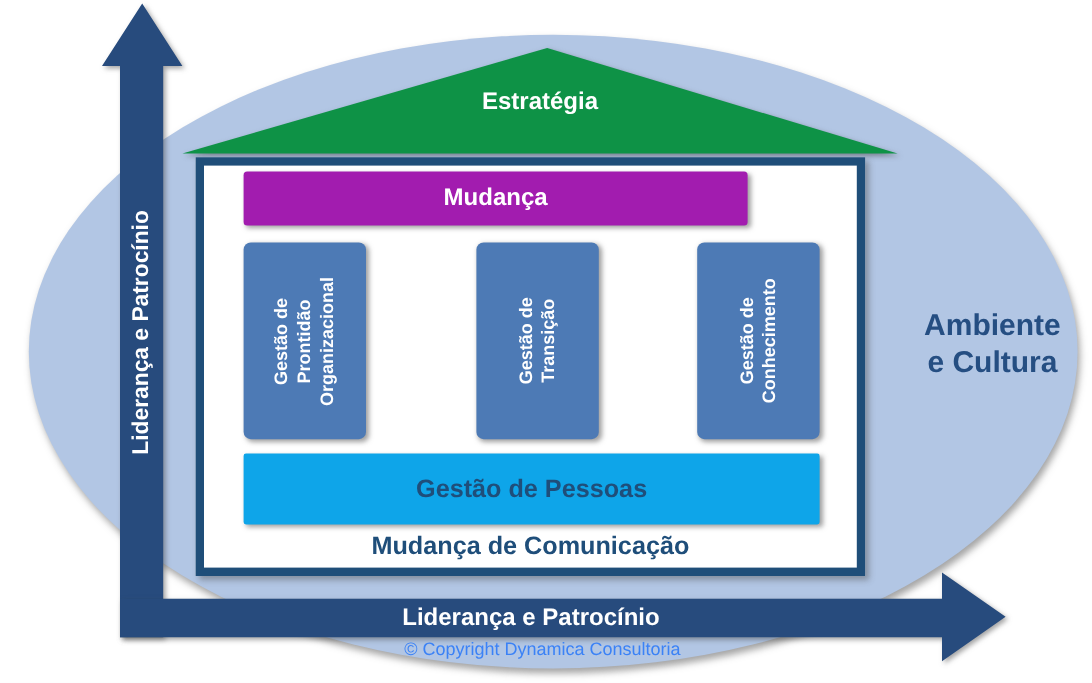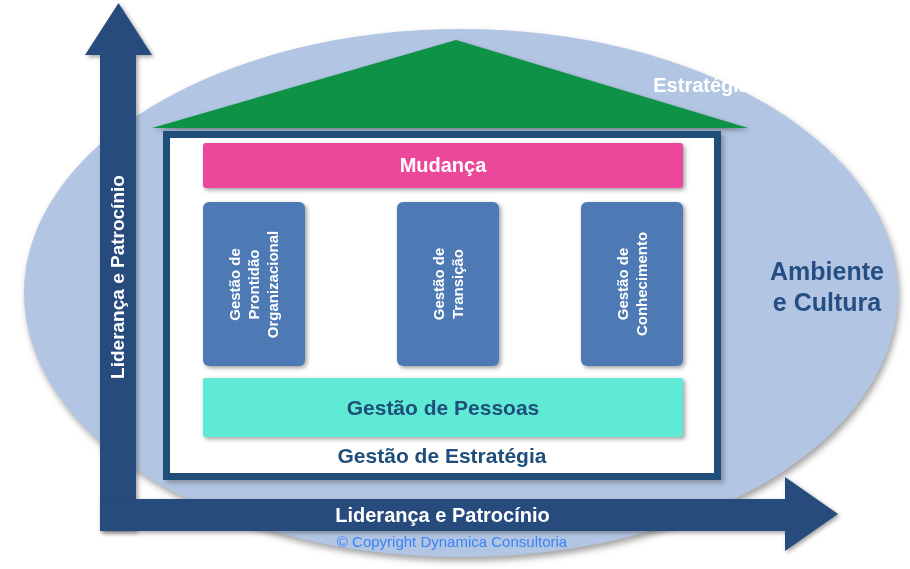--- a/index.html
+++ b/index.html
@@ -20,32 +20,32 @@
   .ambiente-label{
     position:absolute;left:722px;top:256px;width:176px;
     text-align:center;font-size:25px;font-weight:bold;line-height:31px;
     color:#254E82;white-space:pre-line;z-index:6;padding-left:17px;
   }
   
   .roof-svg{position:absolute;left:150px;top:36px;width:600px;height:95px;z-index:3;
     filter:drop-shadow(2px 2px 2px rgba(70,70,70,0.55));}
   .roof-label{
     position:absolute;left:150px;top:74px;width:600px;
-    text-align:right;font-size:20px;font-weight:bold;color:#ffffff;z-index:4;
+    text-align:center;font-size:20px;font-weight:bold;color:#ffffff;z-index:4;
   }
   
   .house{
     position:absolute;left:163px;top:131px;width:558px;height:349px;
     box-sizing:border-box;border:7px solid #1F4E79;background:#ffffff;
     box-shadow:3px 3px 5px rgba(80,80,80,0.45);
     z-index:3;
   }
   .beam{
-    position:absolute;left:33px;top:5px;width:480px;height:45px;
-    background:#ec4899;border-radius:3px;
+    position:absolute;left:33px;top:5px;width:420px;height:45px;
+    background:#a21caf;border-radius:3px;
     display:flex;align-items:center;justify-content:center;
     color:#ffffff;font-size:20px;font-weight:bold;
     box-shadow:2px 2px 4px rgba(80,80,80,0.55);
   }
   .pillar{
     position:absolute;top:64px;width:102px;height:164px;
     background:#4D7AB5;border-radius:6px;
     display:flex;align-items:center;justify-content:center;
     box-shadow:2px 2px 4px rgba(80,80,80,0.55);
   }
@@ -53,21 +53,21 @@
   .pillar-2{left:227px;}
   .pillar-3{left:411px;}
   .pillar-label{
     transform:rotate(-90deg);
     width:164px;text-align:center;
     color:#ffffff;font-size:15px;font-weight:bold;line-height:19px;
     white-space:pre-line;
   }
   .people-bar{
     position:absolute;left:33px;top:240px;width:480px;height:59px;
-    background:#5eead4;border-radius:2px;
+    background:#0ea5e9;border-radius:2px;
     display:flex;align-items:center;justify-content:center;
     color:#1F4E7A;font-size:21px;font-weight:bold;
     box-shadow:2px 2px 4px rgba(80,80,80,0.55);
   }
   .communication-label{
     position:absolute;left:0;top:306px;width:544px;
     text-align:center;color:#1F4E7A;font-size:21px;font-weight:bold;
   }
   
   .v-arrow-svg{position:absolute;left:82px;top:0;width:73px;height:534px;z-index:4;
@@ -117,21 +117,21 @@
       <div class="pillar-label">Gestão de
 Transição</div>
     </div>
     <div class="pillar pillar-3">
       <div class="pillar-label">Gestão de
 Conhecimento</div>
     </div>
 
     <div class="people-bar">Gestão de Pessoas</div>
 
-    <div class="communication-label">Gestão de Estratégia</div>
+    <div class="communication-label">Mudança de Comunicação</div>
   </div>
 
   <svg class="v-arrow-svg" viewBox="0 0 73 534" xmlns="http://www.w3.org/2000/svg">
     <polygon points="36.5,3 3,55 18,55 18,531 54,531 54,55 70,55" fill="#274B7D"></polygon>
   </svg>
   <div class="v-arrow-label">Liderança e Patrocínio</div>
 
   <svg class="h-arrow-svg" viewBox="0 0 745 85" xmlns="http://www.w3.org/2000/svg">
     <polygon points="0,27 685,27 685,5 738,42 685,79 685,59 0,59" fill="#274B7D"></polygon>
   </svg>

